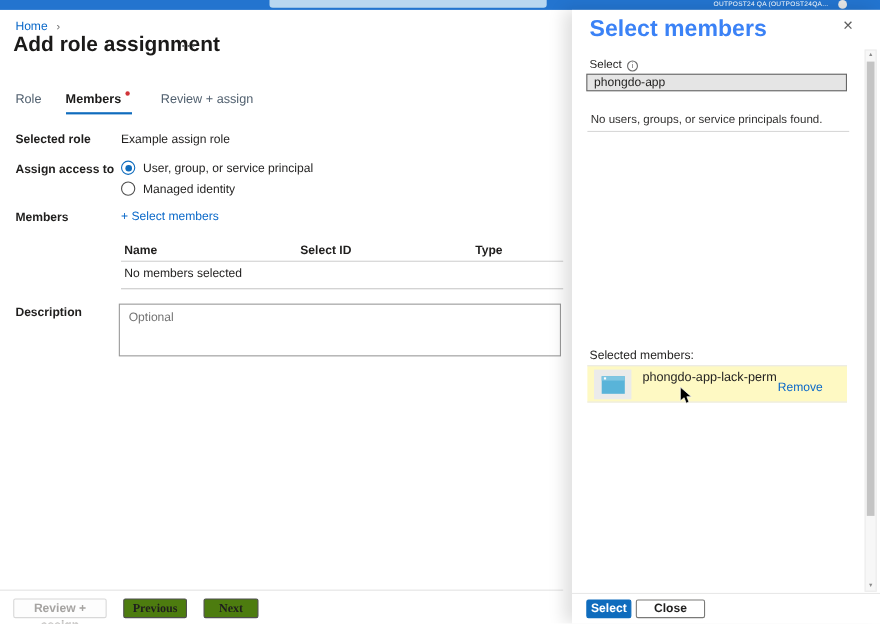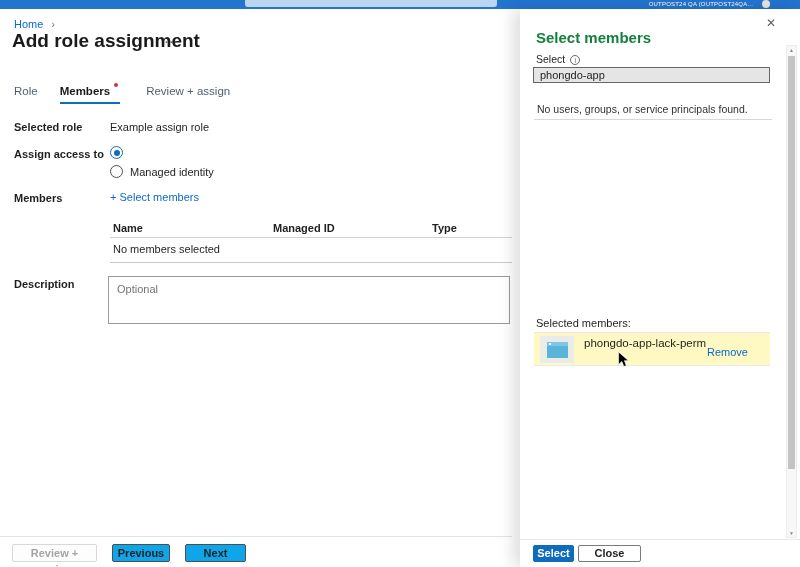--- a/index.html
+++ b/index.html
@@ -47,27 +47,27 @@
 
   
   .desc-label { top:278px; }
   .desc-area { position:absolute; left:108px; top:276px; width:402px; height:48px; border:1px solid #9a9a9a; background:#fff; font-family:"Liberation Sans", sans-serif; font-size:11px; padding:6px 8px; resize:none; color:#201f1e; }
   .desc-area::placeholder { color:#747474; }
 
   
   .main-footer { position:absolute; left:0; top:536px; width:512px; height:31px; border-top:1px solid #e3e3e3; background:#fff; }
   .btn { position:absolute; top:7px; height:18px; font-family:"Liberation Sans", sans-serif; font-size:11px; font-weight:700; border-radius:2px; cursor:pointer; text-align:center; line-height:16px; }
   .btn.disabled { left:12px; width:85px; background:#fdfdfd; border:1px solid #d8d8d8; color:#a6a4a2; cursor:default; }
-  .btn.secondary { background:#0ea5e9; border:1px solid #4f4f4f; color:#201f1e; }
+  .btn.secondary { background:#4d7c0f; border:1px solid #4f4f4f; color:#201f1e;font-family:Liberation Serif, serif; }
   .btn.prev { left:112px; width:58px; }
-  .btn.next { left:185px; width:61px; }
+  .btn.next { left:185px; width:50px; }
 
   
   .panel { position:absolute; left:520px; top:9px; width:280px; height:558px; background:#fff; box-shadow:-7px 0 14px rgba(0,0,0,.13); }
-  .panel-title { position:absolute; left:16px; top:20px; font-size:15px; font-weight:700; color:#15803d; }
+  .panel-title { position:absolute; left:16px; top:6px; font-size:21px; font-weight:700; color:#3b82f6; }
   .close-x { position:absolute; right:24px; top:7px; font-size:12px; color:#5f5f5f; cursor:pointer; }
   .sel-label { position:absolute; left:16px; top:44px; font-size:10.5px; color:#201f1e; }
   .info-icon { display:inline-block; width:10px; height:10px; border:1px solid #6b6b6b; border-radius:50%; font-size:7px; line-height:9px; text-align:center; color:#6b6b6b; margin-left:5px; vertical-align:0; cursor:pointer; }
   .sel-input { position:absolute; left:13px; top:58px; width:237px; height:16px; border:1px solid #666; background:#e5e5e5; font-family:"Liberation Sans", sans-serif; font-size:11px; padding:1px 6px; color:#201f1e; }
   .no-results { position:absolute; left:17px; top:94px; font-size:10.5px; color:#323130; }
   .nr-line { position:absolute; left:14px; top:110px; width:238px; height:1px; background:#d8d8d8; }
   .selmem-label { position:absolute; left:16px; top:308px; font-size:11px; color:#201f1e; }
   .member-row { position:absolute; left:14px; top:323px; width:236px; height:34px; background:#fef9c3; border-top:1px solid #e9e9e9; border-bottom:1px solid #e9e9e9; }
   .app-tile { position:absolute; left:6px; top:3px; width:34px; height:27px; background:#ebebea; display:flex; align-items:center; justify-content:center; }
   .app-win { position:relative; width:21px; height:16px; background:#59b4d9; }
@@ -118,33 +118,34 @@
       <span>Review + assign</span>
     </div>
   </div>
 
   <span class="flabel" style="top:121px">Selected role</span>
   <span class="fvalue" style="top:121px">Example assign role</span>
 
   <span class="flabel" style="top:148px">Assign access to</span>
   <div class="radio-row" style="top:146px">
     <span class="radio selected"></span>
+    <span>User, group, or service principal</span>
   </div>
   <div class="radio-row" style="top:165px">
     <span class="radio"></span>
     <span>Managed identity</span>
   </div>
 
   <span class="flabel" style="top:192px">Members</span>
   <a class="link select-members-link">+ Select members</a>
 
   <div class="mtable">
     <div class="hrow">
       <span class="hcell c1">Name</span>
-      <span class="hcell c2">Managed ID</span>
+      <span class="hcell c2">Select ID</span>
       <span class="hcell c3">Type</span>
     </div>
     <div class="erow">
       <span class="empty">No members selected</span>
     </div>
   </div>
 
   <span class="flabel desc-label">Description</span>
   <textarea class="desc-area" placeholder="Optional" style=""></textarea>
 

